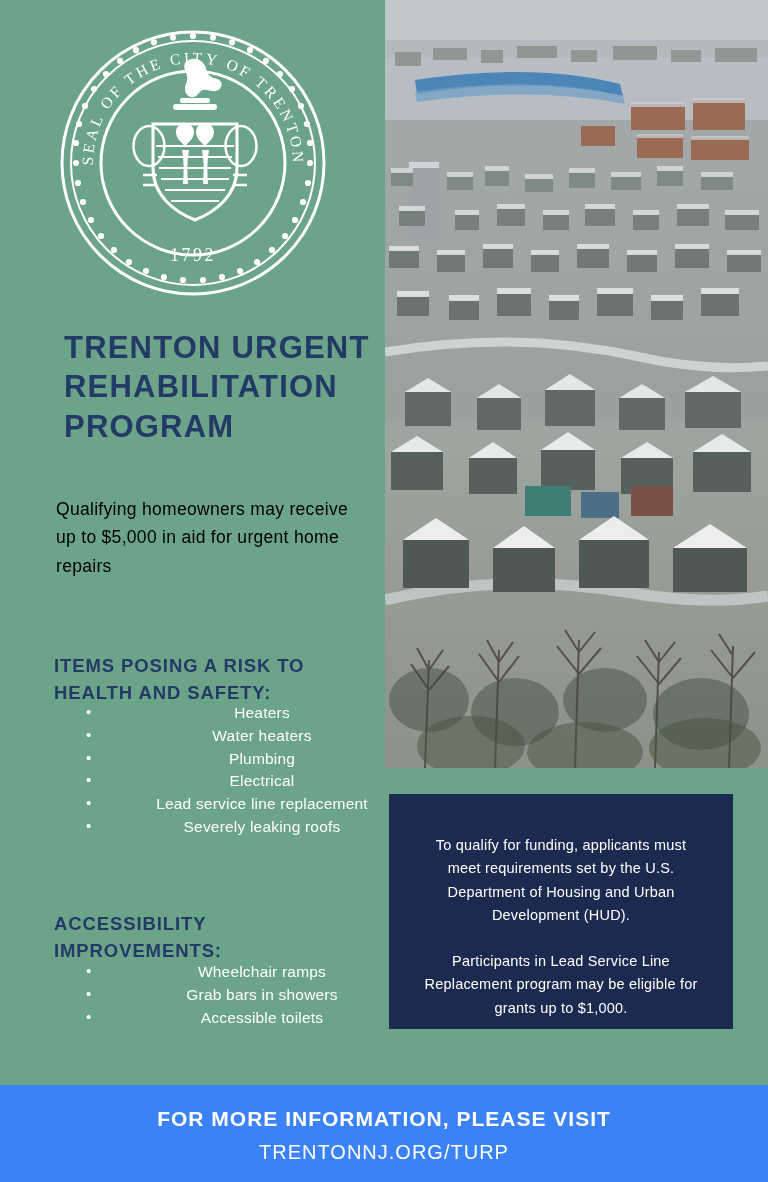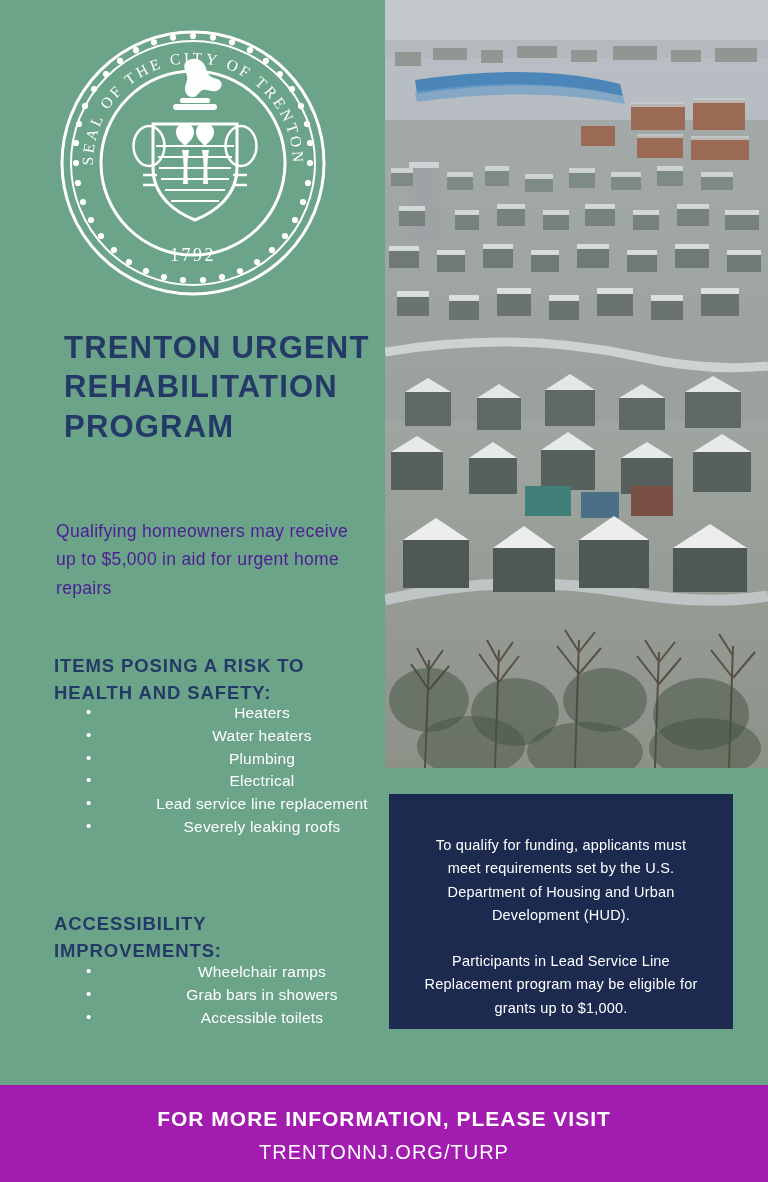--- a/index.html
+++ b/index.html
@@ -53,25 +53,24 @@
     letter-spacing: 1.2px;
     line-height: 1.27;
     text-transform: uppercase;
   }
 
   .subtitle {
     position: absolute;
     left: 56px;
     top: 495px;
     width: 305px;
-    color: #4c1d95;
+    color: #000000;
     font-size: 17.5px;
     line-height: 1.62;
     letter-spacing: 0.3px;
-    margin-top: 22px;
   }
 
   .section-head {
     position: absolute;
     color: #243a66;
     font-size: 18.5px;
     font-weight: bold;
     letter-spacing: 0.9px;
     line-height: 1.45;
     text-transform: uppercase;
@@ -137,21 +136,21 @@
   .note-box p { margin: 0; }
   .note-box p.second { margin-top: 22px; }
 
   
   .footer {
     position: absolute;
     left: 0;
     top: 1085px;
     width: 768px;
     height: 97px;
-    background: #a21caf;
+    background: #3b82f6;
     color: #ffffff;
     text-align: center;
     padding-top: 22px;
     box-sizing: border-box;
   }
   .footer .line1 {
     font-size: 21px;
     font-weight: bold;
     letter-spacing: 1px;
     text-transform: uppercase;

